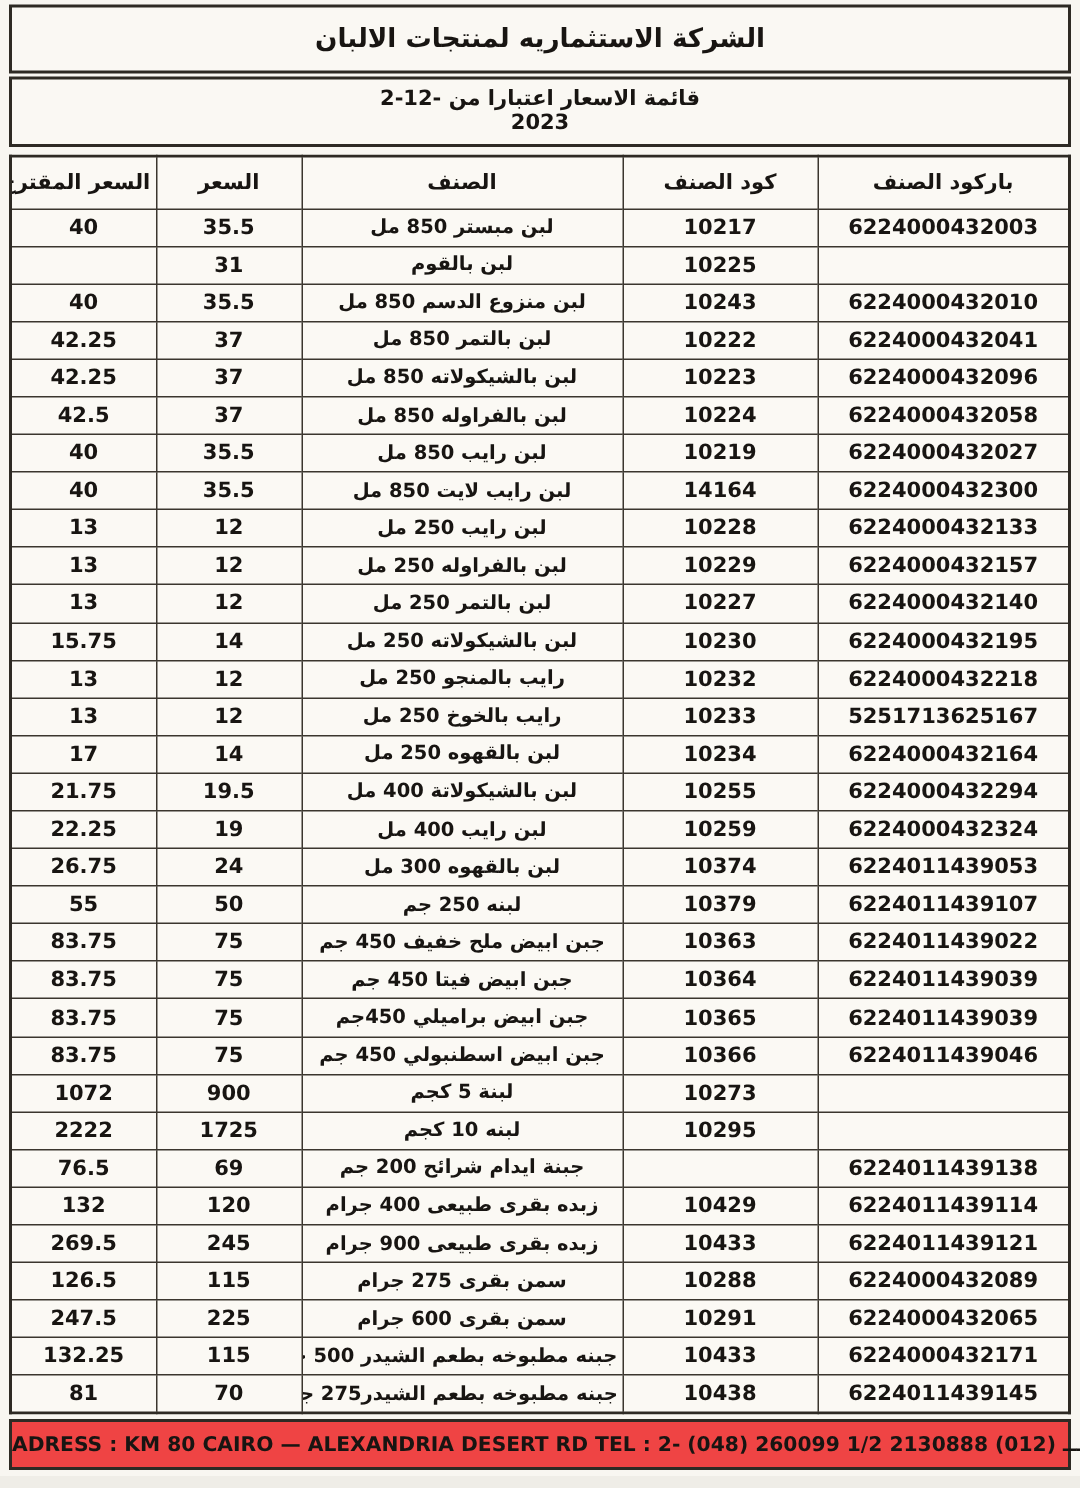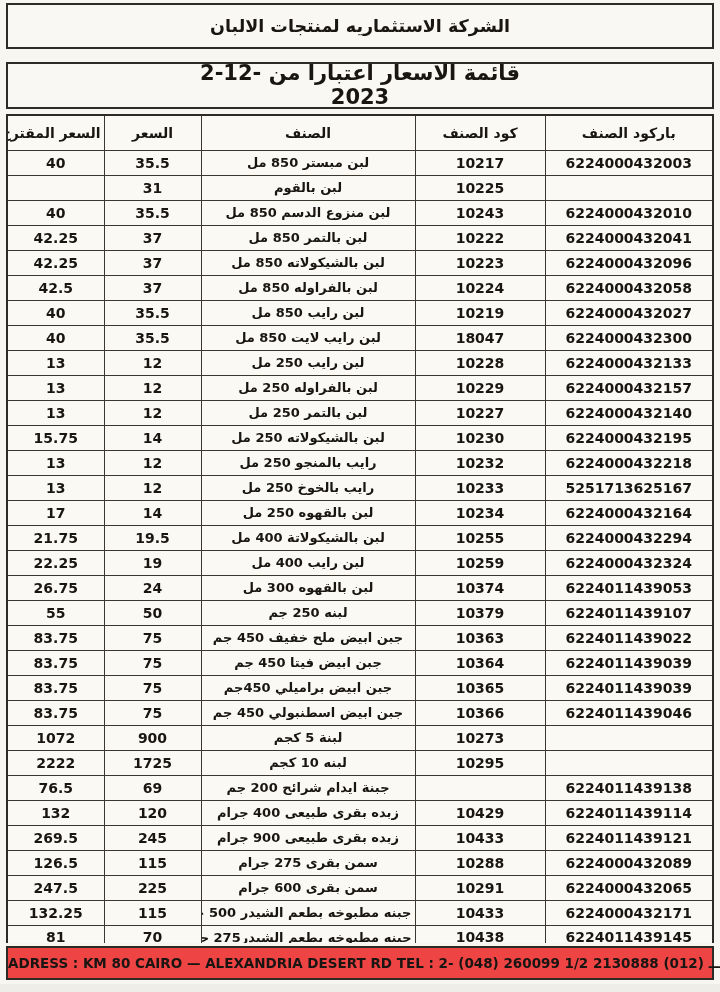--- a/index.html
+++ b/index.html
@@ -18,24 +18,24 @@
   }
   .title-box {
     border: 2px solid #2e2a24;
     height: 46px; flex: 0 0 auto;
     display: flex; align-items: center; justify-content: center;
     font-weight: bold; font-size: 17.5px;
     background: #faf8f3;
   }
   .subtitle-box {
     border: 2px solid #2e2a24;
-    margin-top: 13px;
+    margin-top: 2px;
     height: 47px; flex: 0 0 auto;
     display: flex; flex-direction: column; align-items: center; justify-content: center;
-    font-weight: bold; font-size: 21px; line-height: 1.12;
+    font-weight: bold; font-size: 14px; line-height: 1.12;
     background: #faf8f3;
   }
   .subtitle-line1 { white-space: nowrap; }
   .subtitle-line1 .num { direction: ltr; unicode-bidi: embed; }
   .table-wrap { flex: 1 1 auto; margin-top: 5px; overflow: hidden; }
   table {
     width: 100%; height: 100%;
     border-collapse: collapse; table-layout: fixed;
     border: 2px solid #2e2a24;
     background: #fbf9f4;
@@ -149,21 +149,21 @@
   <tr>
     <td class="num-cell">6224000432027</td>
     <td class="num-cell">10219</td>
     <td class="item">لبن رايب 850 مل</td>
     <td class="num-cell">35.5</td>
     <td class="num-cell">40</td>
   </tr>
 
   <tr>
     <td class="num-cell">6224000432300</td>
-    <td class="num-cell">18047</td>
+    <td class="num-cell">14164</td>
     <td class="item">لبن رايب لايت 850 مل</td>
     <td class="num-cell">35.5</td>
     <td class="num-cell">40</td>
   </tr>
 
   <tr>
     <td class="num-cell">6224000432133</td>
     <td class="num-cell">10228</td>
     <td class="item">لبن رايب 250 مل</td>
     <td class="num-cell">12</td>

